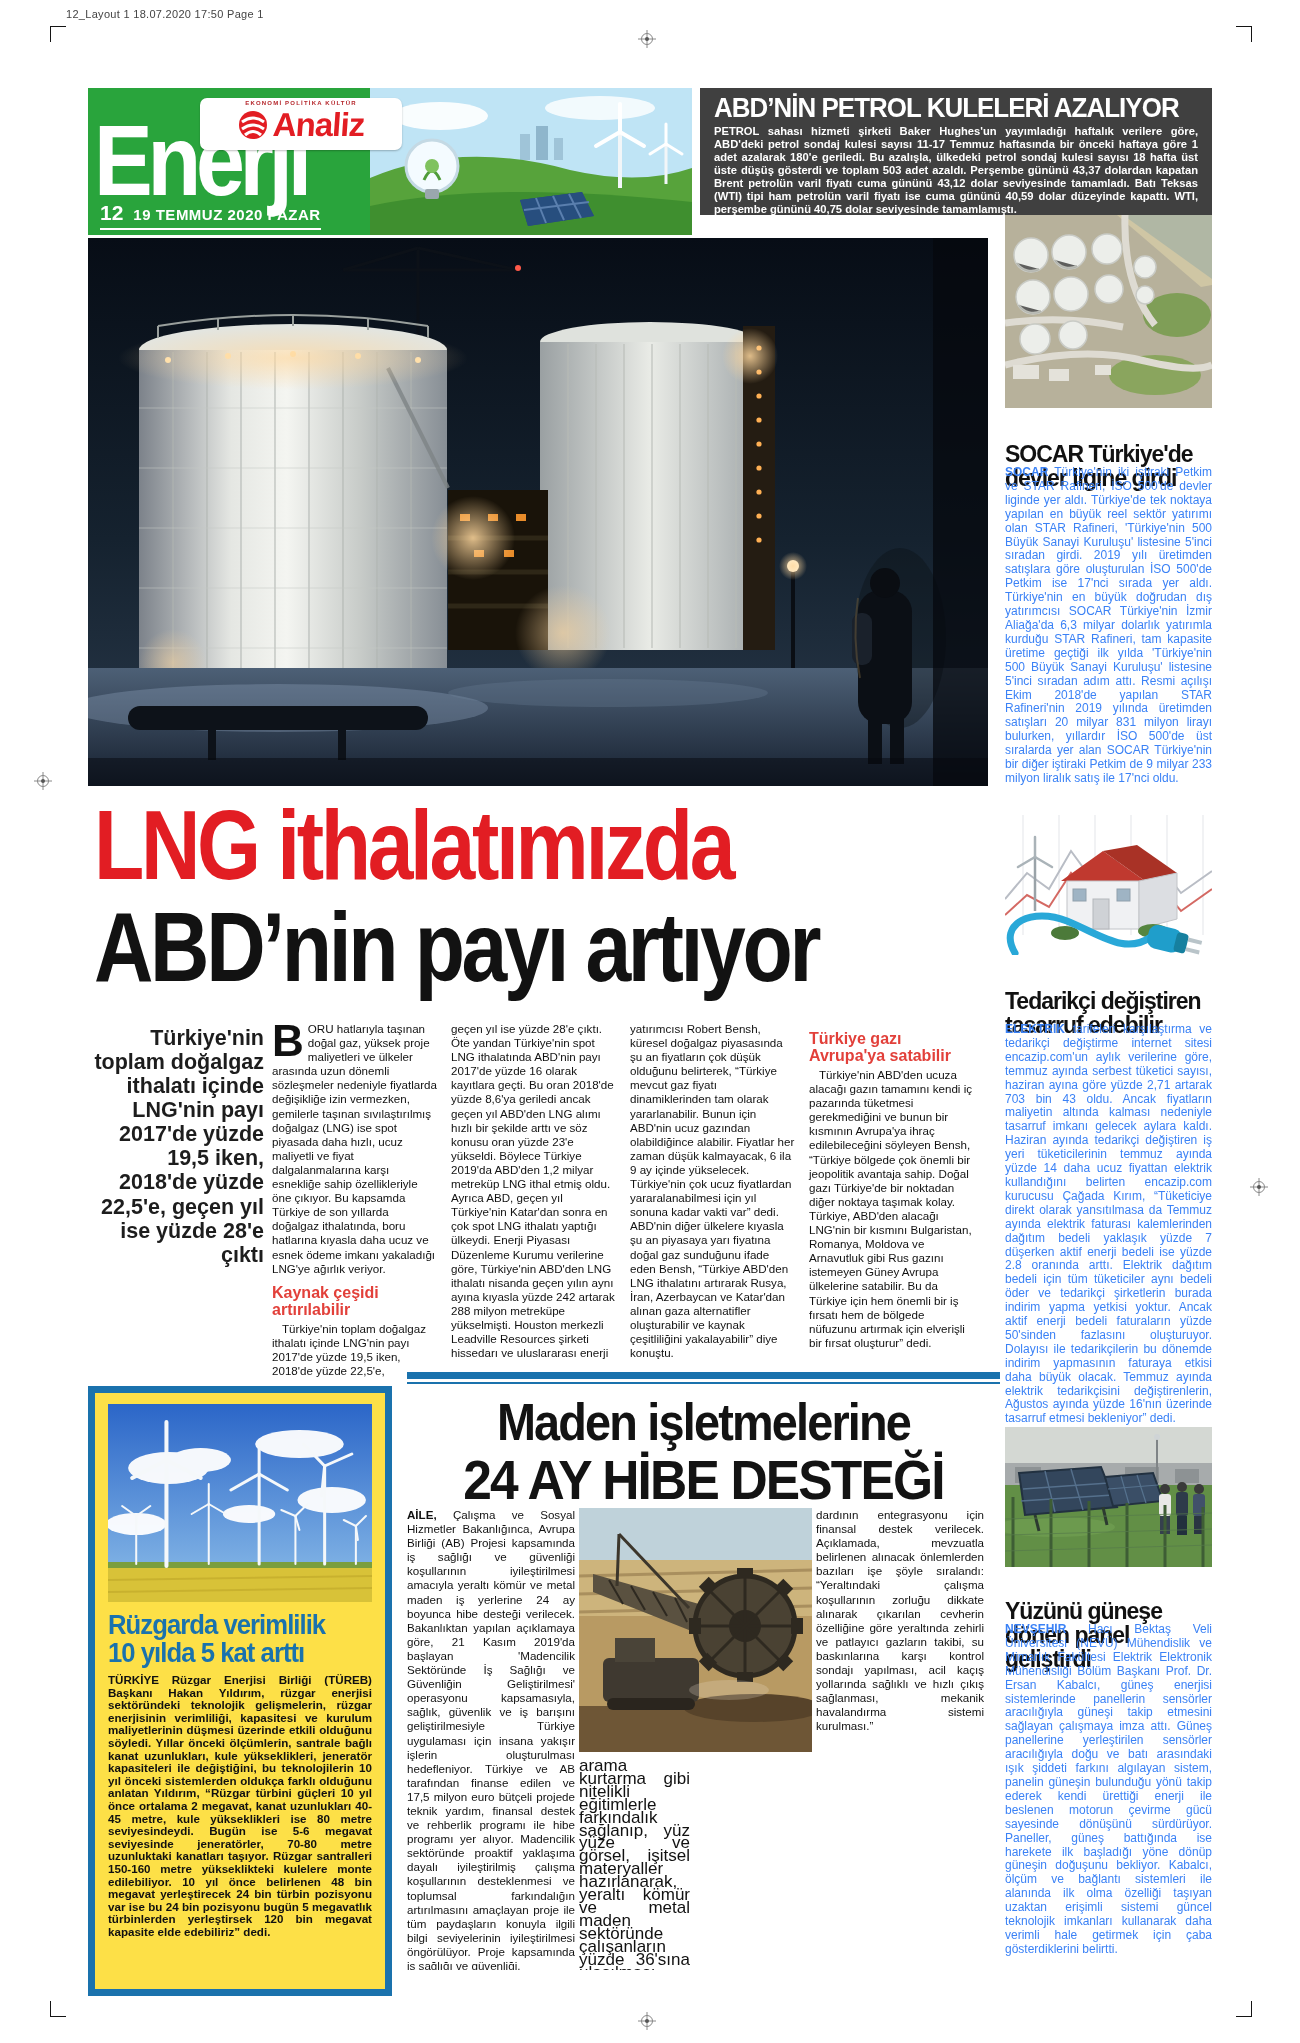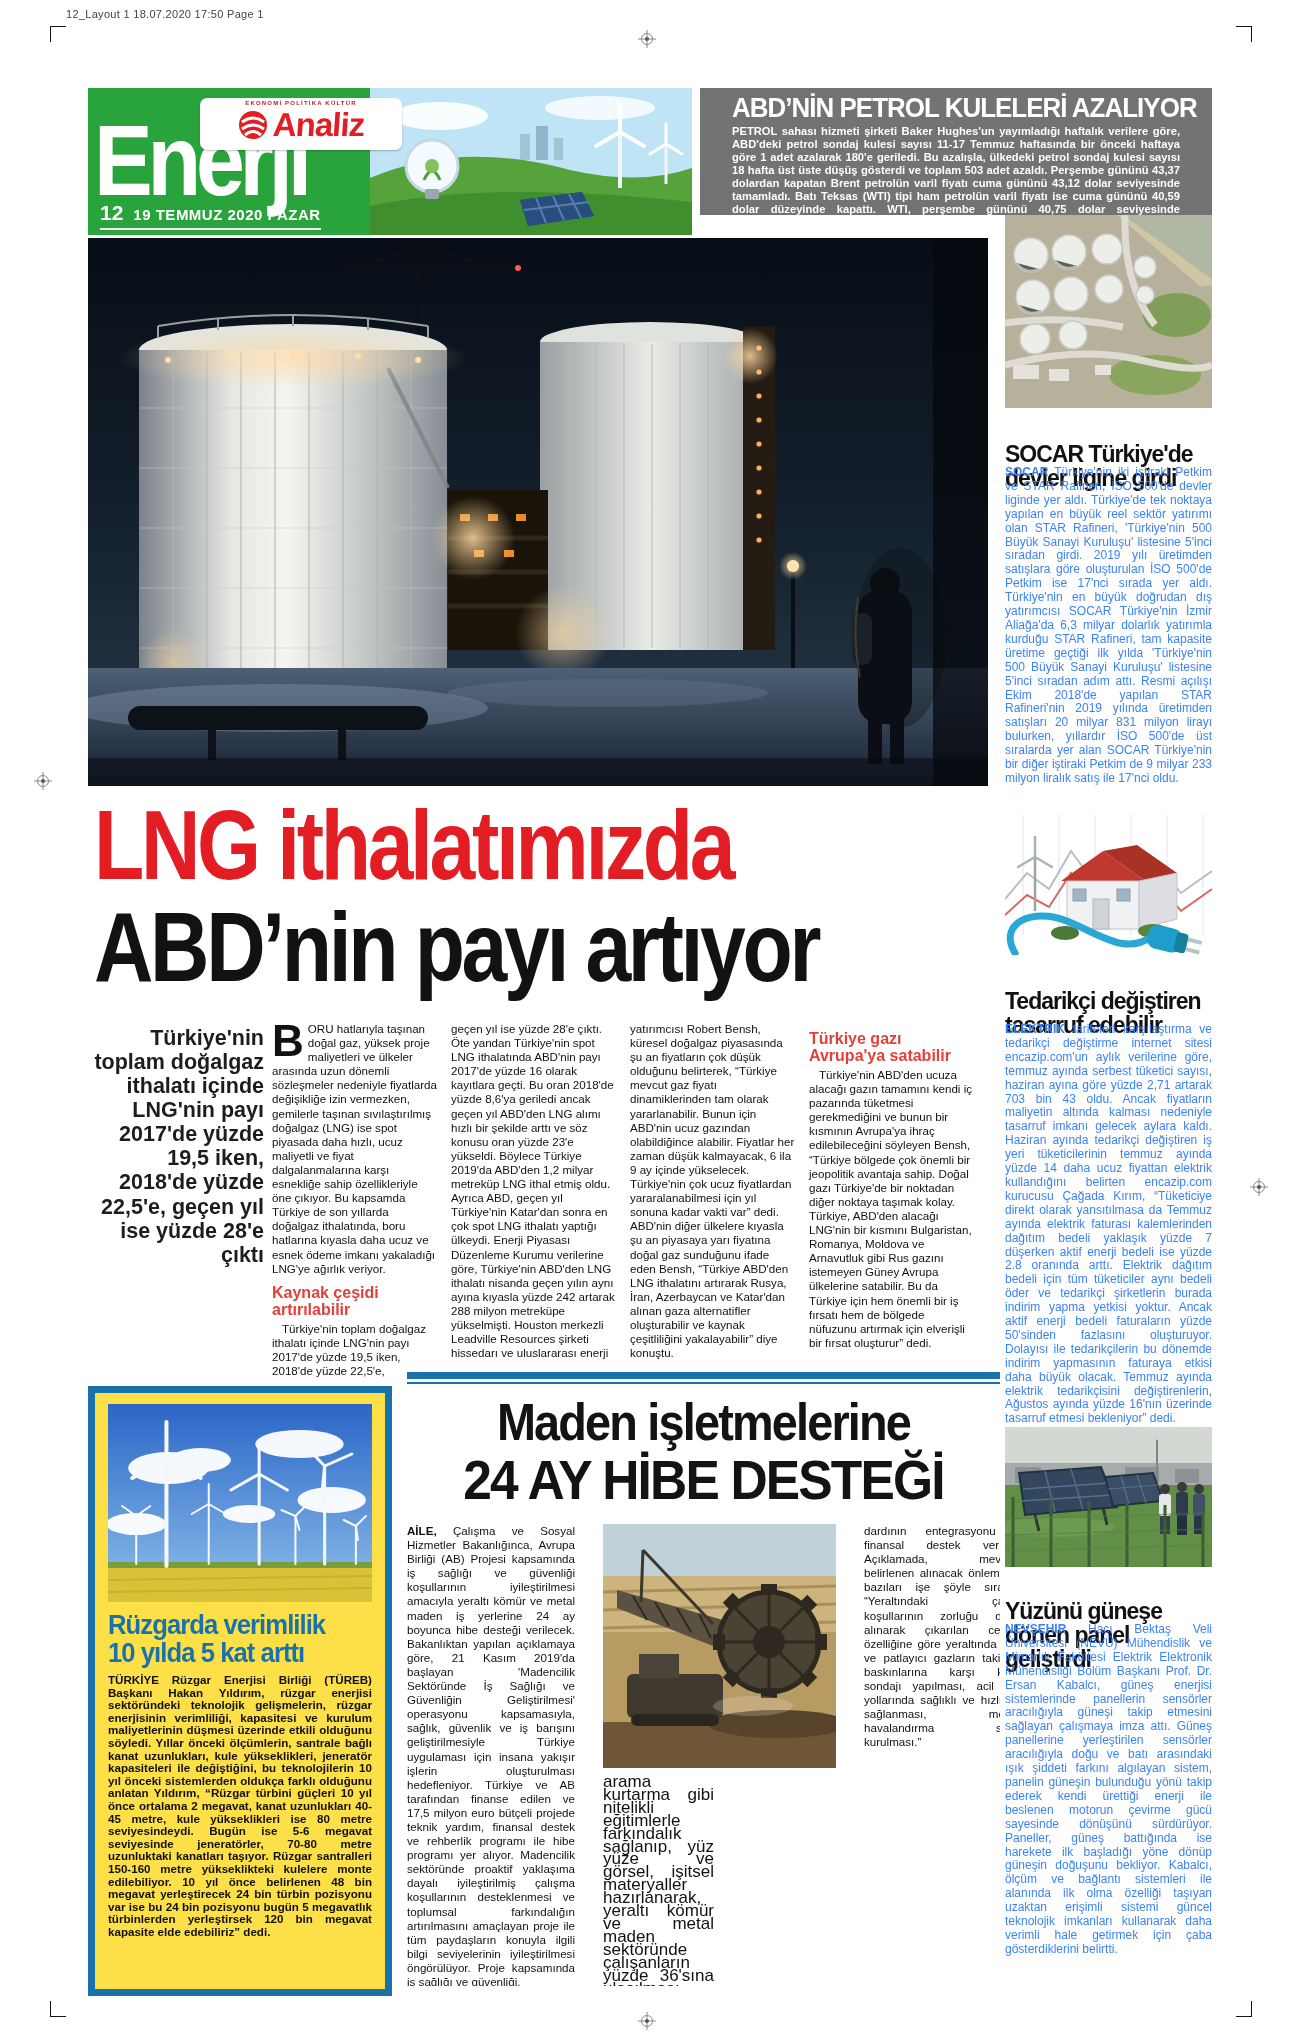--- a/index.html
+++ b/index.html
@@ -26,22 +26,22 @@
   .emblem { width:30px; height:30px; }
   .analiz-word { font-size:33px; font-weight:bold; color:#e21d23; letter-spacing:-1px; transform:skewX(-4deg); }
   .enerji { position:absolute; left:6px; top:22px; z-index:2; font-size:100px; font-weight:bold; color:#fff;
             letter-spacing:-6px; transform:scaleX(.88); transform-origin:left top; line-height:1; }
   .dateline { position:absolute; left:12px; bottom:5px; z-index:4; color:#fff; border-bottom:2px solid #fff;
               padding-bottom:3px; display:flex; align-items:baseline; gap:10px; }
   .pageno { font-size:21px; font-weight:bold; }
   .date  { font-size:15px; font-weight:bold; letter-spacing:.5px; }
 
   
-  .rigbox { position:absolute; left:700px; top:88px; width:512px; height:127px; background:#737373;
-            padding:6px 32px 4px; overflow:hidden; }
+  .rigbox { position:absolute; left:700px; top:88px; width:512px; height:127px; background:#404040;
+            padding:6px 14px 4px; overflow:hidden; }
   .rigbox h2 { color:#fff; font-size:27px; font-weight:bold; letter-spacing:-1px; line-height:1.05;
                transform:scaleX(.96); transform-origin:left; white-space:nowrap; }
   .rigbox p { margin-top:3px; color:#fff; font-size:11.2px; line-height:12.9px; font-weight:bold; text-align:justify; }
 
   
   .main-photo { position:absolute; left:88px; top:238px; width:900px; height:548px; }
   .hl { position:absolute; left:94px; width:900px; line-height:1; font-weight:bold; letter-spacing:-4px;
         transform:scaleX(.84); transform-origin:left; white-space:nowrap; }
   .hl-red   { top:796px; font-size:98px; color:#e21d23; }
   .hl-black { top:898px; font-size:98px; color:#121212; }
@@ -84,21 +84,21 @@
                letter-spacing:-1px; transform:scaleX(.95); transform-origin:left; }
   .ruzgar p { margin-top:7px; font-size:11.6px; line-height:12.6px; font-weight:bold; text-align:justify; color:#101010; }
 
   
   .maden { position:absolute; left:407px; top:1372px; width:593px; height:626px; overflow:hidden; }
   .maden .bar1 { height:7px; background:#1a72ad; }
   .maden .bar2 { height:2px; background:#1a72ad; margin-top:3px; }
   .maden h1 { text-align:center; font-weight:bold; color:#131313; line-height:1; }
   .maden .mh1 { margin-top:12px; font-size:52px; letter-spacing:-2px; transform:scaleX(.9); }
   .maden .mh2 { margin-top:4px;  font-size:56px; letter-spacing:-2px; transform:scaleX(.92); }
-  .maden-body { margin-top:16px; display:flex; gap:28px; height:462px; overflow:hidden; }
+  .maden-body { margin-top:0; display:flex; gap:4px; height:462px; overflow:hidden; }
   .maden-body .mcol { width:168px; flex:0 0 168px; font-size:11.6px; line-height:14.1px; text-align:justify; color:#111; }
   .maden-mid { width:233px; flex:0 0 233px; }
   .maden-photo { width:233px; height:244px; display:block; }
   .maden-sub { display:flex; gap:11px; margin-top:8px; }
   .maden-sub div { width:111px; font-size:17px; line-height:12.9px; text-align:justify; color:#111; }
 </style>
 </head>
 <body>
 
 <div class="page">

